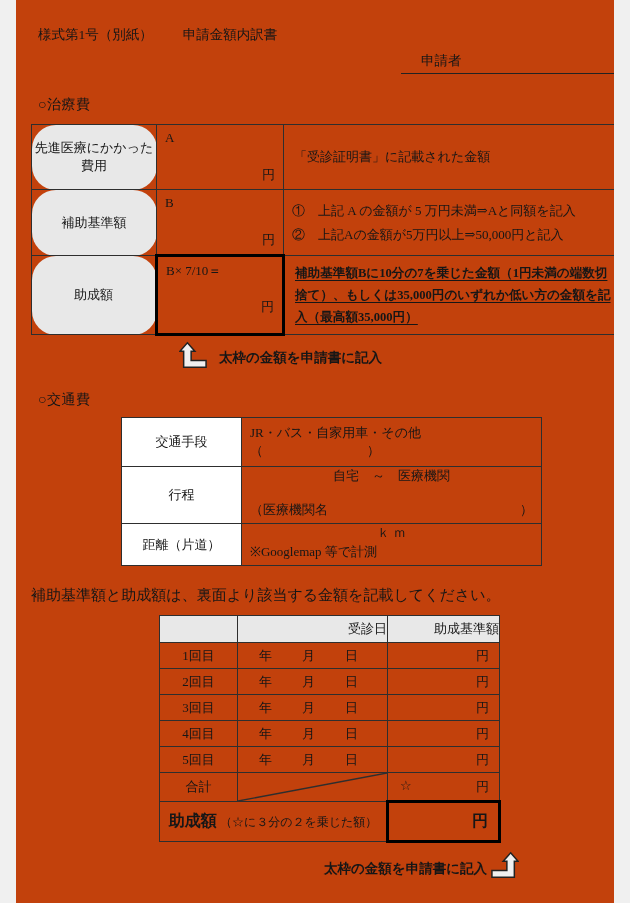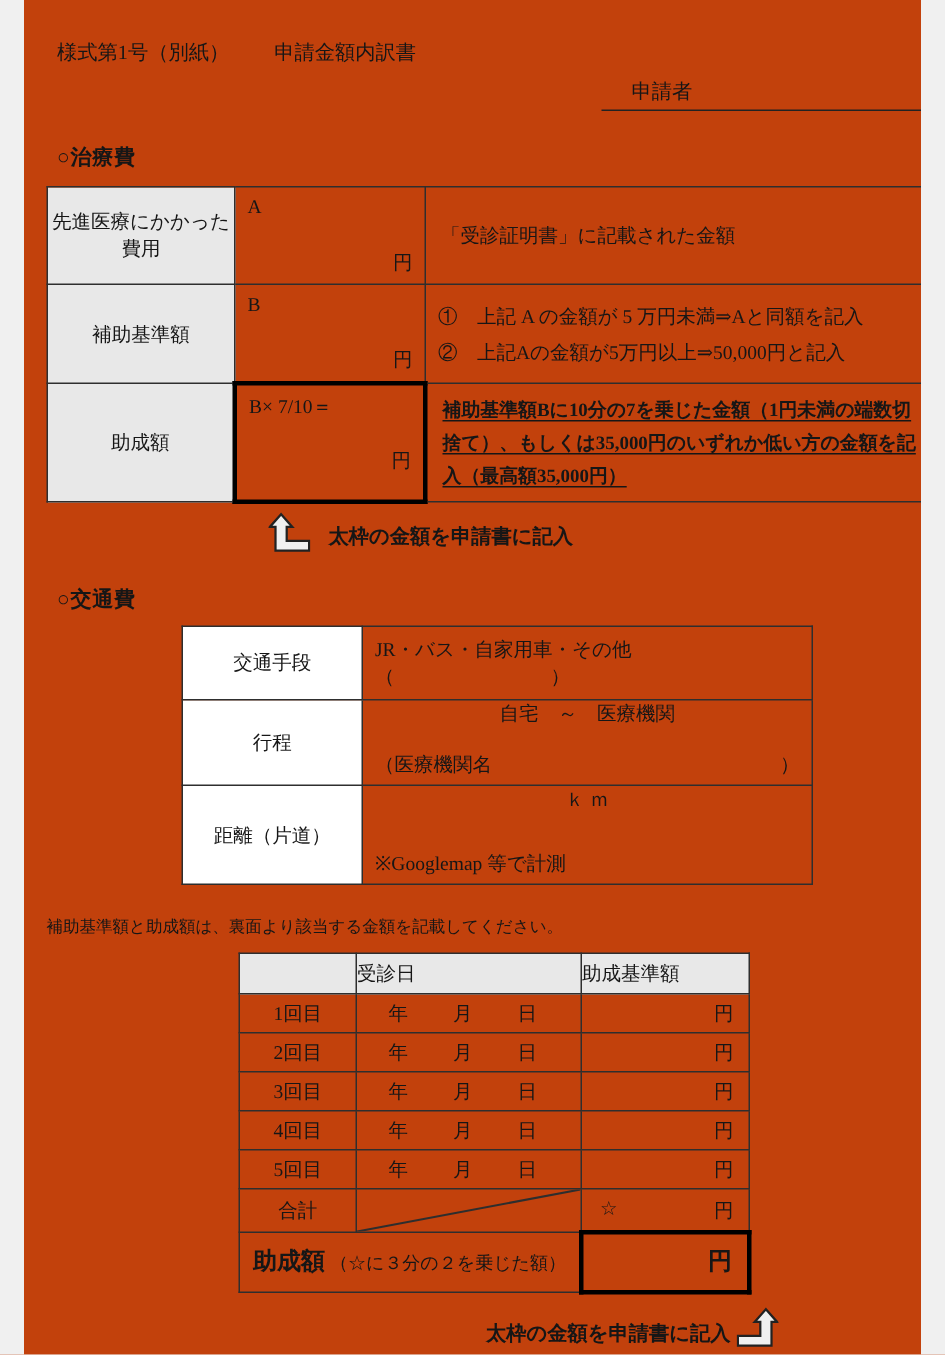--- a/index.html
+++ b/index.html
@@ -7,27 +7,27 @@
   .page {
     width:598px; height:903px; background:#c2410c; margin:0 auto;
     font-family:"Liberation Serif","DejaVu Serif",serif;
     color:#161616; position:relative; overflow:hidden;
   }
   .form-header { padding:26px 0 0 22px; font-size:13.5px; display:flex; gap:30px; }
   .applicant-line {
     margin:8px 18px 12px 385px; border-bottom:1.5px solid #222;
     font-size:13.5px; padding:0 0 3px 20px; width:227px;
   }
-  .section-title { font-weight:bold; font-size:14px; margin:22px 0 0 22px; letter-spacing:.5px; }
+  .section-title { font-weight:normal; font-size:14px; margin:22px 0 0 22px; letter-spacing:.5px; }
 
   table { border-collapse:collapse; table-layout:fixed; }
   td { border:1px solid #2e2e2e; font-size:13px; }
 
   .t1 { width:597px; margin:10px 0 0 15px; }
-  .t1 .c1 { width:125px; } .t1 .c2 { width:127px; } .t1 .c3 { width:345px; }
+  .t1 .c1 { width:125px;border-radius:24px; } .t1 .c2 { width:127px; } .t1 .c3 { width:345px; }
   .label-cell { background:#e8e8e8; text-align:center; vertical-align:middle; }
   .amount-cell { vertical-align:top; padding:5px 8px; }
   .amt { display:flex; flex-direction:column; justify-content:space-between; min-height:54px; }
   .amt .unit { align-self:flex-end; }
   .note-cell { vertical-align:middle; padding:6px 10px; }
   .note-split { display:flex; flex-direction:column; justify-content:space-between; min-height:54px; padding:6px 8px; }
   .thick { border:3px solid #000; }
   .bold-underline {
     font-weight:bold; font-size:12.6px; line-height:1.75;
     text-decoration:underline; text-underline-offset:3px;
@@ -38,27 +38,27 @@
   }
   .arrow-note-1 span { margin-top:8px; }
   .para { margin:10px 20px 0 22px; font-size:13px; line-height:1.7; }
 
   .t2 { width:421px; margin:8px 0 0 105px; }
   .t2 .c1 { width:120px; }
   .t2 .label-cell { background:#ffffff; }
   .t2 .val { padding:6px 8px; }
   .cell-center { text-align:center; }
   .line2-split { display:flex; justify-content:space-between; padding:0 8px 4px 8px;margin-top:16px; }
-  .line2-left { padding:0 8px 4px 8px;margin-top:24px; }
-
-  .instruction { margin:20px 0 0 15px; font-size:11px; }
+  .line2-left { padding:0 8px 4px 8px; }
+
+  .instruction { margin:20px 0 0 15px; font-size:15px; }
 
   .t3 { width:340px; margin:10px 0 0 143px; }
   .t3 .c1 { width:78px; } .t3 .c2 { width:150px; } .t3 .c3 { width:112px; }
-  .t3 .hd { background:#e8e8e8; text-align:left; height:27px; vertical-align:middle; }
+  .t3 .hd { background:#e8e8e8; text-align:right; height:27px; vertical-align:middle; }
   .t3 .visit-label { text-align:center; height:26px; vertical-align:middle;margin-top:25px; }
   .date-cell { vertical-align:middle; }
   .date-inner { display:flex; justify-content:space-around; padding:0 14px 0 6px; }
   .yen-cell { text-align:right; padding-right:10px; vertical-align:middle; }
   .diag-cell { position:relative; padding:0; }
   .diag-cell svg { position:absolute; inset:0; width:100%; height:100%; display:block; }
   .star-yen { display:flex; justify-content:space-between; padding:0 10px 0 12px; }
   .grant-cell { text-align:center; vertical-align:middle; height:40px; }
   .grant-label { font-weight:bold; font-size:16px; }
   .grant-sub { font-size:12px; }

